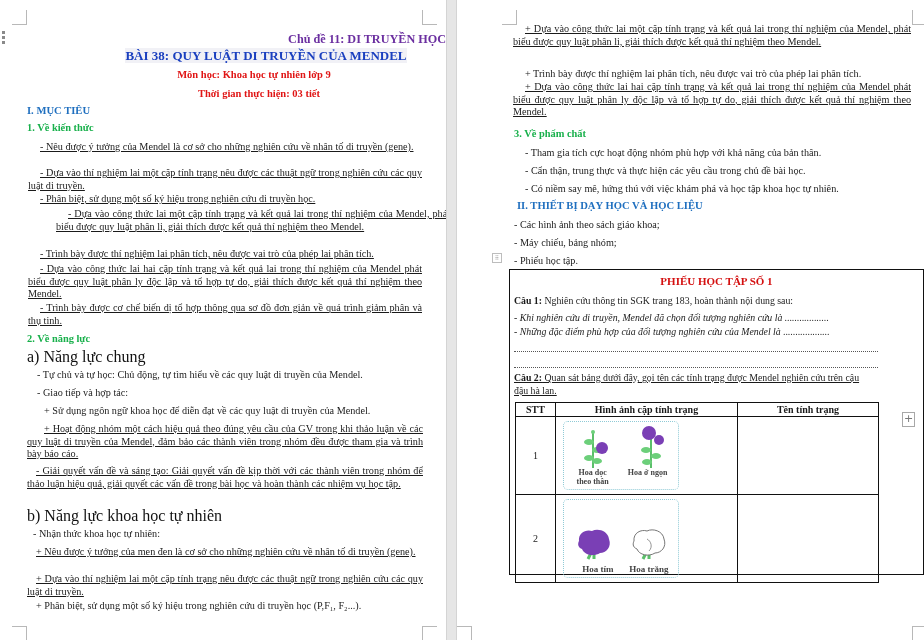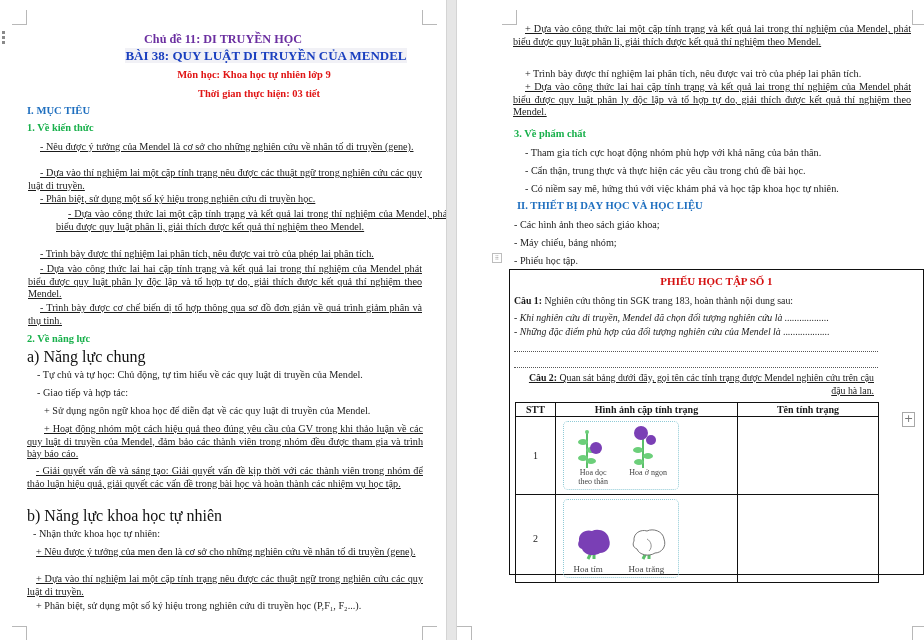--- a/index.html
+++ b/index.html
@@ -33,42 +33,42 @@
   
   .ws { position: absolute; left: 509px; top: 269px; width: 415px; height: 306px; border: 1.5px solid #111; }
   .ws-title { position: absolute; left: 0; right: 0; top: 5px; text-align: center; color: #d40f0f; font-weight: bold; font-size: 11px; }
   .ws .txt, .ws .para { font-size: 9.8px; }
   .dots { position: absolute; border-bottom: 1px dotted #555; height: 1px; }
 
   table.ws-table { position: absolute; left: 5px; top: 132px; width: 364px; border-collapse: collapse; font-size: 10px; }
   table.ws-table th, table.ws-table td { border: 1px solid #111; text-align: center; vertical-align: middle; }
   table.ws-table th { font-weight: bold; height: 14px; font-size: 10px; }
   .pic { margin: 4px auto 4px 7px; width: 116px; border: 1px dotted #8fcad6; border-radius: 5px; display: flex; justify-content: space-around; align-items: flex-end; padding: 3px 2px 3px; font-size: 8px; color: #444; }
-  .pic .fig { display: flex; flex-direction: column; align-items: flex-start; line-height: 9px; }
+  .pic .fig { display: flex; flex-direction: column; align-items: flex-end; line-height: 9px; font-weight: bold; }
   .pic-1 { height: 69px; }
   .pic-2 { height: 79px; }
 
   .table-drag { position: absolute; left: 492px; top: 253px; width: 10px; height: 10px; border: 1px solid #bdbdbd; font-size: 6px; color: #888; text-align: center; line-height: 8px; }
   .add-col { position: absolute; left: 902px; top: 412px; width: 13px; height: 15px; border: 1px solid #a8a8a8; color: #777; font-size: 11px; line-height: 12px; text-align: center; font-family: "DejaVu Sans", sans-serif; }
 </style>
 </head>
 <body>
 
 <div class="page" id="page-left">
   <div class="crop tl" style="left:12px; top:10px;"></div>
   <div class="crop tr" style="left:422px; top:10px;"></div>
   <div class="crop bl" style="left:12px; top:626px;"></div>
   <div class="crop br" style="left:422px; top:626px;"></div>
   <div class="drag-dots">
       <span></span>
       <span></span>
       <span></span>
     </div>
 
-  <div class="txt center title-purple" style="top:33px; ">Chủ đề 11: DI TRUYỀN HỌC</div>
+  <div class="txt center title-purple" style="top:33px; text-align:right;">Chủ đề 11: DI TRUYỀN HỌC</div>
   <div class="txt center" style="top:50px; padding-left:86px;"><span class="title-blue">BÀI 38: QUY LUẬT DI TRUYỀN CỦA MENDEL</span></div>
   <div class="txt center title-red" style="top:69px; padding-left:62px;">Môn học: Khoa học tự nhiên lớp 9</div>
   <div class="txt center title-red" style="top:88px; padding-left:72px;">Thời gian thực hiện: 03 tiết</div>
 
   <div class="txt h-blue" style="left:27px; top:105px;">I. MỤC TIÊU</div>
   <div class="txt h-green" style="left:27px; top:122px;">1. Về kiến thức</div>
 
   <div class="para" style="left:28px; width:394px; top:141px; text-indent:12px;">-   Nêu được ý tưởng của Mendel là cơ sở cho những nghiên cứu về nhân tố di truyền (gene).</div>
   <div class="para" style="left:28px; width:394px; top:167px; text-indent:12px;">-   Dựa vào thí nghiệm lai một cặp tính trạng nêu được các thuật ngữ trong nghiên cứu các quy luật di truyền.</div>
   <div class="para" style="left:28px; width:394px; top:193px; text-indent:12px;">-   Phân biệt, sử dụng một số ký hiệu trong nghiên cứu di truyền học.</div>
@@ -120,21 +120,21 @@
 
 <div class="ws">
   <div class="ws-title">PHIẾU HỌC TẬP SỐ 1</div>
   <div class="txt" style="left:4px; top:25px;">
     <b>Câu 1:</b><span> Nghiên cứu thông tin SGK trang 183, hoàn thành nội dung sau:</span>
   </div>
   <div class="txt" style="left:4px; top:42px; font-style:italic;">-  Khi nghiên cứu di truyền, Mendel đã chọn đối tượng nghiên cứu là ..................</div>
   <div class="txt" style="left:4px; top:56px; font-style:italic;">-  Những đặc điểm phù hợp của đối tượng nghiên cứu của Mendel là ...................</div>
   <div class="dots" style="left:4px; width:364px; top:81px;"></div>
   <div class="dots" style="left:4px; width:364px; top:97px;"></div>
-  <div class="para" style="left:4px; width:360px; top:102px; text-align:right; white-space:normal;">
+  <div class="para" style="left:4px; width:360px; top:102px; text-align:left; white-space:normal;">
     <b>Câu 2:</b><span> Quan sát bảng dưới đây, gọi tên các tính trạng được Mendel nghiên cứu trên cậu đậu hà lan.</span>
   </div>
 
   <table class="ws-table">
     <tbody>
         <tr>
       <th style="width:40px;">STT</th>
       <th style="width:182px;">Hình ảnh cặp tính trạng</th>
       <th>Tên tính trạng</th>
     </tr>

